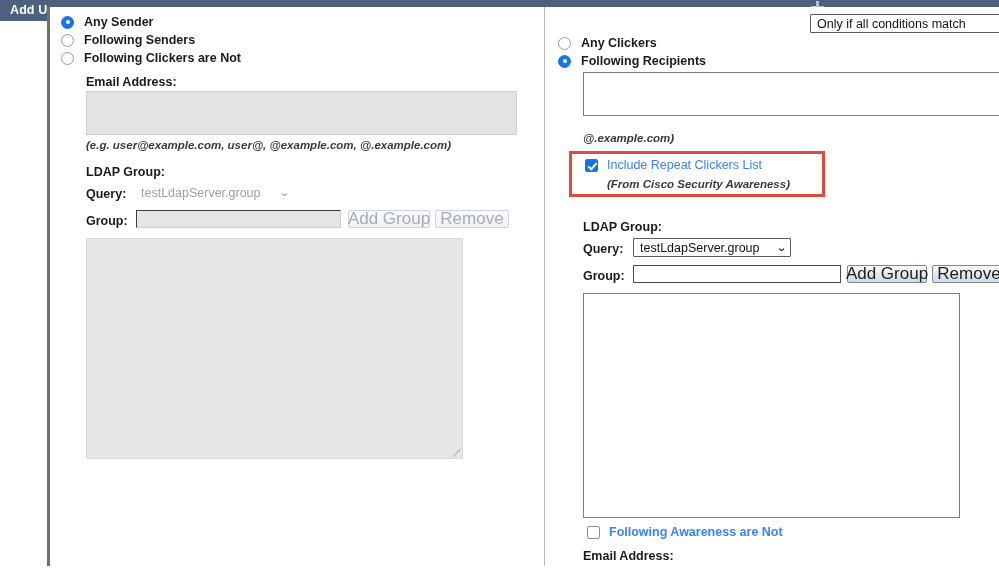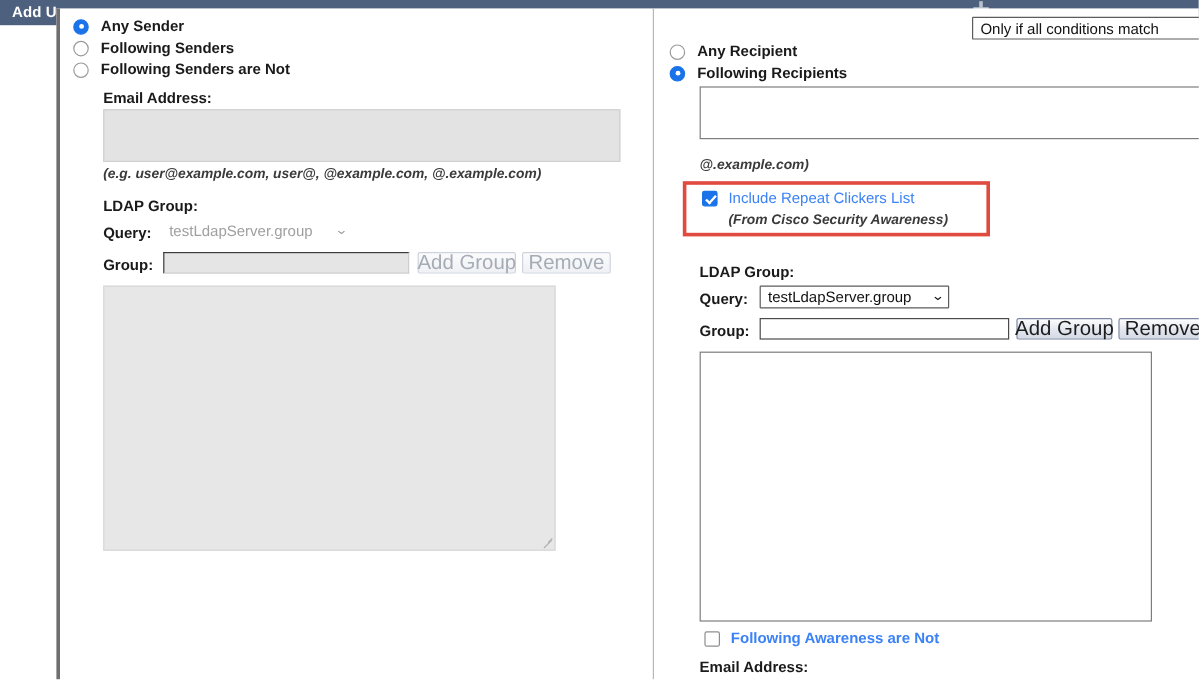--- a/index.html
+++ b/index.html
@@ -332,21 +332,21 @@
         <span class="lbl">Any Sender</span>
       </div>
 
       <div class="radio-row" style="left:11px; top:26px;text-align:right;">
         <span class="radio"></span>
         <span class="lbl">Following Senders</span>
       </div>
 
       <div class="radio-row" style="left:11px; top:44px;">
         <span class="radio"></span>
-        <span class="lbl">Following Senders are Not</span>
+        <span class="lbl">Following Clickers are Not</span>
       </div>
 
       <div class="fld-label" style="left:36px; top:68px;">Email Address:</div>
 
       <textarea class="ta disabled" style="left: 36px; top: 84px; width: 431px; height: 44px;" disabled="" value=""></textarea>
 
       <div class="hint" style="left:36px; top:131px;">(e.g. user@example.com, user@, @example.com, @.example.com)</div>
 
       <div class="fld-label" style="left:36px; top:158px;">LDAP Group:</div>
 
@@ -373,21 +373,21 @@
 
     <div class="col-right">
 
       <div class="sel enabled" style="left:263px; top:7px; width:202px; height:19px;">
         <span>Only if all conditions match</span>
         <span class="caret">⌄</span>
       </div>
 
       <div class="radio-row" style="left:11px; top:29px;">
         <span class="radio"></span>
-        <span class="lbl">Any Recipient</span>
+        <span class="lbl">Any Clickers</span>
       </div>
 
       <div class="radio-row" style="left:11px; top:47px;">
         <span class="radio checked"></span>
         <span class="lbl">Following Recipients</span>
       </div>
 
       <textarea class="ta enabled" style="left: 36px; top: 65px; width: 430px; height: 44px;" value=""></textarea>
 
       <div class="hint" style="left:36px; top:124px;">@.example.com)</div>

